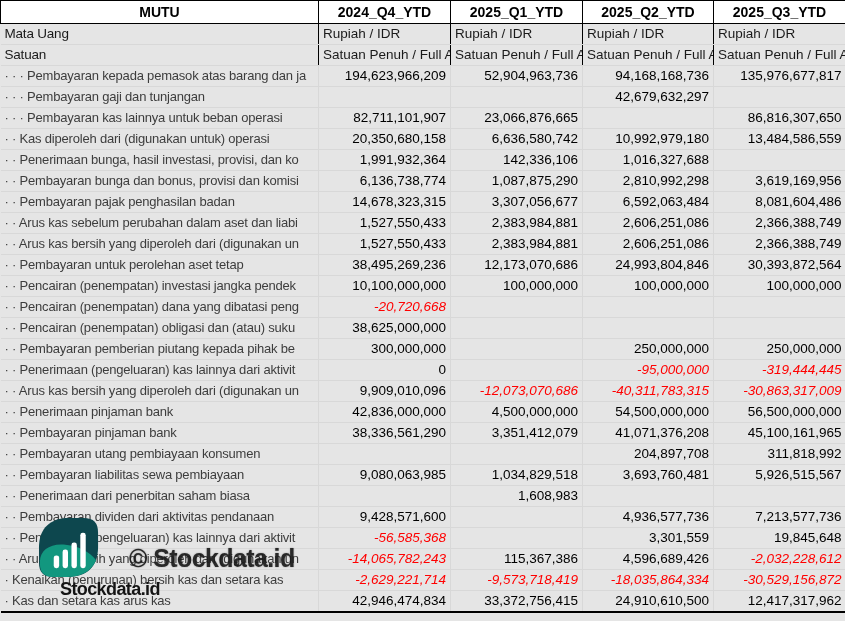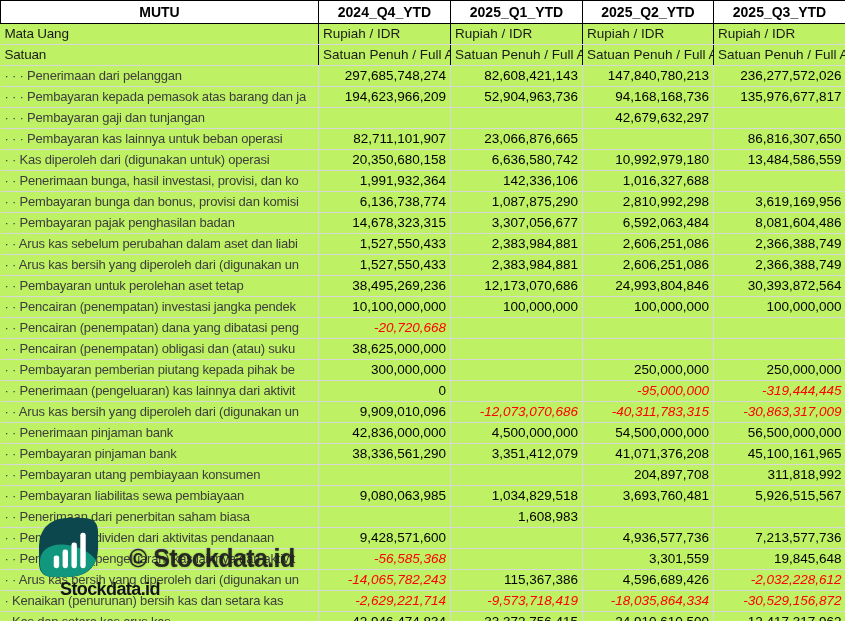--- a/index.html
+++ b/index.html
@@ -1,16 +1,16 @@
 <!DOCTYPE html>
 <html><head>
 <meta charset="utf-8">
 <style>
   html,body{margin:0;padding:0;background:#fff;}
-  .page{position:relative;width:845px;height:621px;overflow:hidden;background:#bef264;
+  .page{position:relative;width:845px;height:621px;overflow:hidden;background:#e5e5e5;
         font-family:"Liberation Sans",sans-serif;}
   table{border-collapse:collapse;table-layout:fixed;width:845px;}
   th,td{padding:0 4px;white-space:nowrap;overflow:hidden;height:20px;line-height:20px;
         font-size:13px;box-sizing:border-box;}
   thead th{font-size:14px;font-weight:bold;text-align:center;color:#000;
            border:1.8px solid #000;height:22px;line-height:22px;background:#fff;}
   tr.meta td{border-left:1.8px solid #000;border-bottom:1px solid #d8d8d8;color:#1a1a1a;font-size:13.5px;}
   tr.meta td:first-child{border-left:none;}
   tbody tr.data td{border-left:1px solid #d8d8d8;border-bottom:1px solid #d8d8d8;}
   tbody tr.data td:first-child{border-left:none;}
@@ -55,27 +55,20 @@
           <td class="">Rupiah / IDR</td>
         </tr>
         <tr class="meta">
           <td class="label">Satuan</td>
           <td class="">Satuan Penuh / Full A</td>
           <td class="">Satuan Penuh / Full A</td>
           <td class="">Satuan Penuh / Full A</td>
           <td class="">Satuan Penuh / Full A</td>
         </tr>
         <tr class="data">
-          <td class="label">· · · Penerimaan dari pelanggan</td>
-          <td class="num">297,685,748,274</td>
-          <td class="num">82,608,421,143</td>
-          <td class="num">147,840,780,213</td>
-          <td class="num">236,277,572,026</td>
-        </tr>
-        <tr class="data">
           <td class="label">· · · Pembayaran kepada pemasok atas barang dan ja</td>
           <td class="num">194,623,966,209</td>
           <td class="num">52,904,963,736</td>
           <td class="num">94,168,168,736</td>
           <td class="num">135,976,677,817</td>
         </tr>
         <tr class="data">
           <td class="label">· · · Pembayaran gaji dan tunjangan</td>
           <td class="num"></td>
           <td class="num"></td>

